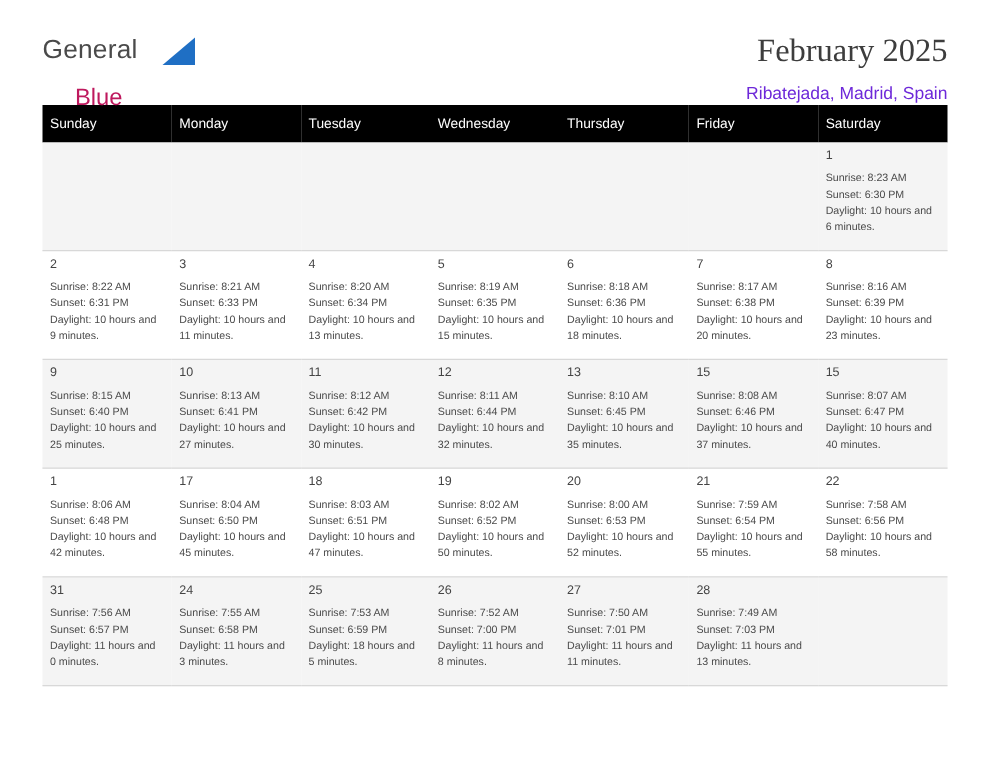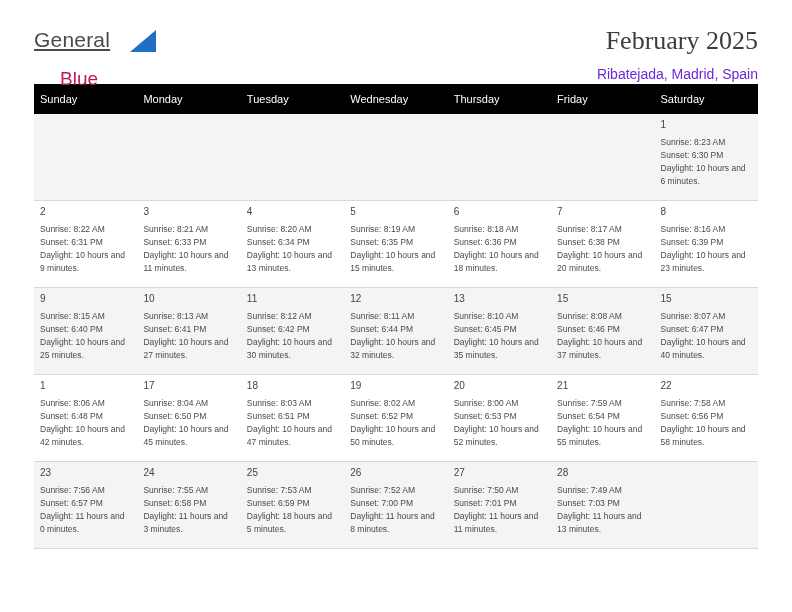--- a/index.html
+++ b/index.html
@@ -33,21 +33,20 @@
     left: 0;
     top: 28px;
     width: 170px;
     height: 52px;
   }
   .logo-general {
     font-size: 21px;
     color: #4a4a4a;
     letter-spacing: 0.2px;
     font-family: "Liberation Sans", sans-serif;
-    text-decoration: underline;
   }
   .logo-blue {
     position: absolute;
     left: 26px;
     top: 40px;
     font-size: 19px;
     color: #be185d;
     font-family: "Liberation Sans", sans-serif;
   }
   .logo-mark {
@@ -296,21 +295,21 @@
         <td>
           <span class="daynum">22</span>
           <span class="info-line">Sunrise: 7:58 AM</span>
           <span class="info-line">Sunset: 6:56 PM</span>
           <span class="info-line">Daylight: 10 hours and 58 minutes.</span>
         </td>
       </tr>
 
       <tr class="odd">
         <td>
-          <span class="daynum">23</span>
+          <span class="daynum">31</span>
           <span class="info-line">Sunrise: 7:56 AM</span>
           <span class="info-line">Sunset: 6:57 PM</span>
           <span class="info-line">Daylight: 11 hours and 0 minutes.</span>
         </td>
         <td>
           <span class="daynum">24</span>
           <span class="info-line">Sunrise: 7:55 AM</span>
           <span class="info-line">Sunset: 6:58 PM</span>
           <span class="info-line">Daylight: 11 hours and 3 minutes.</span>
         </td>

